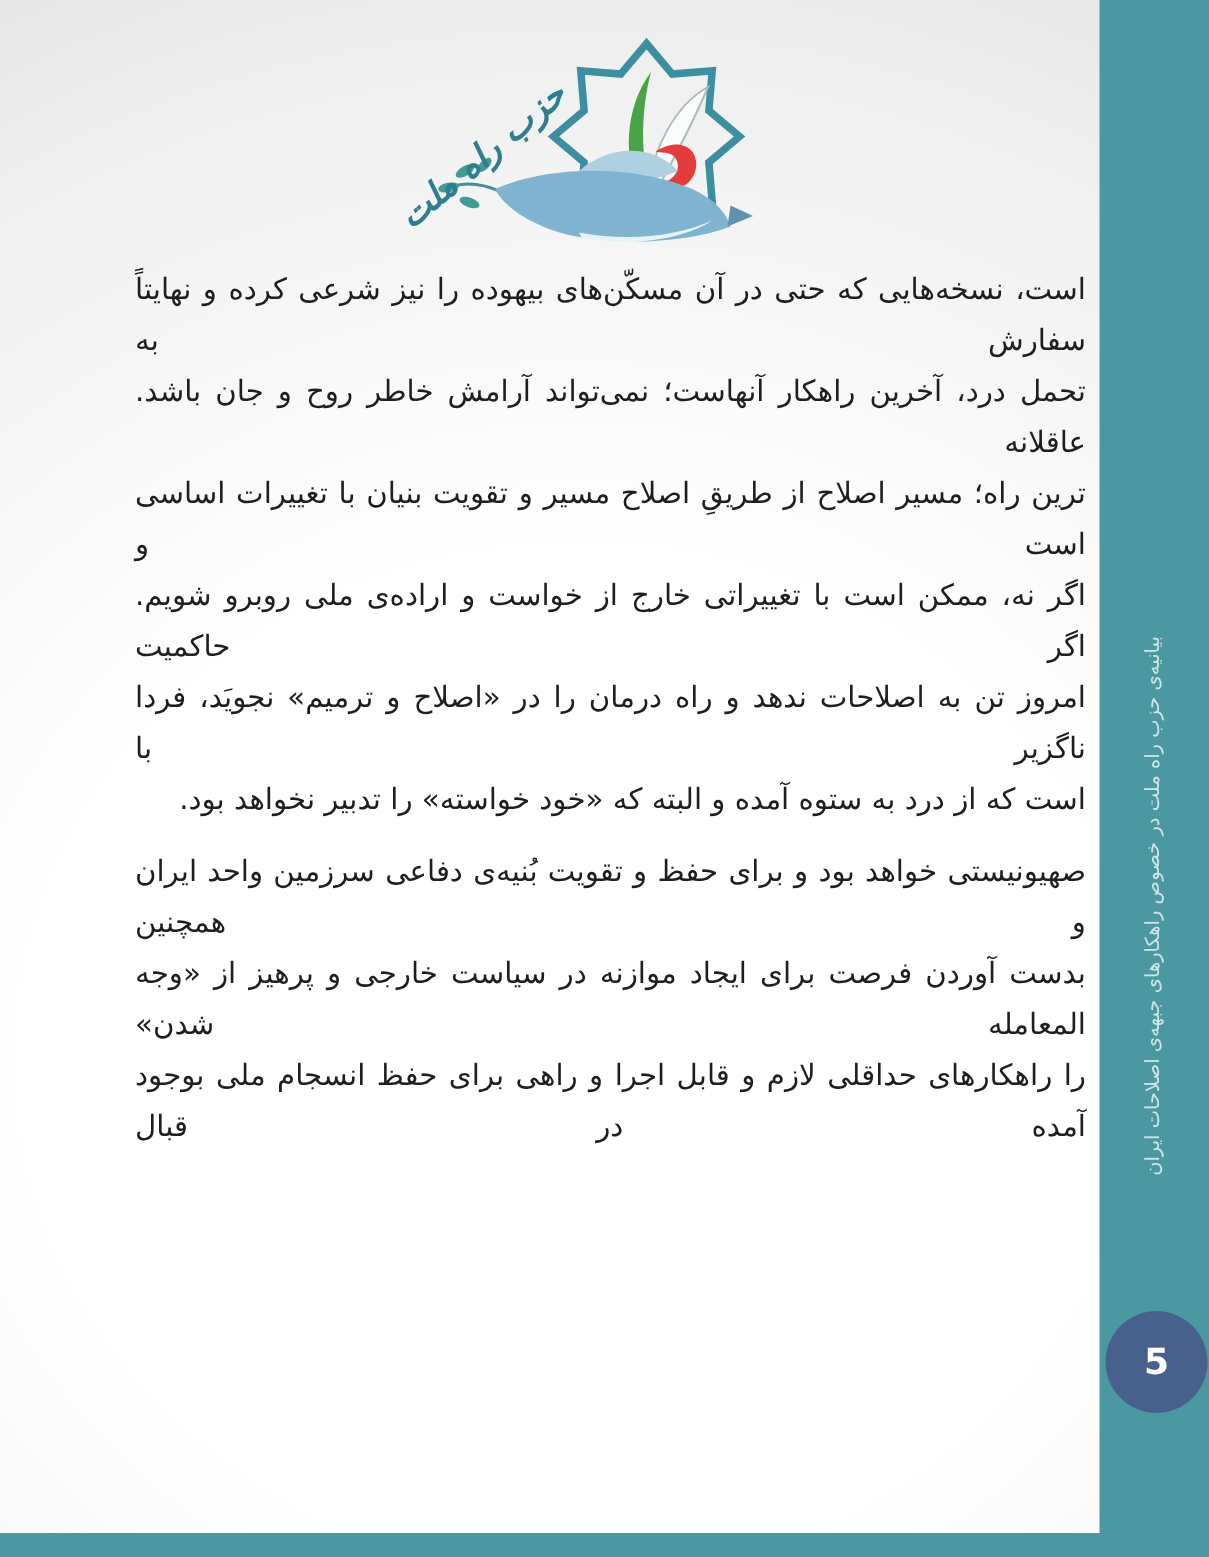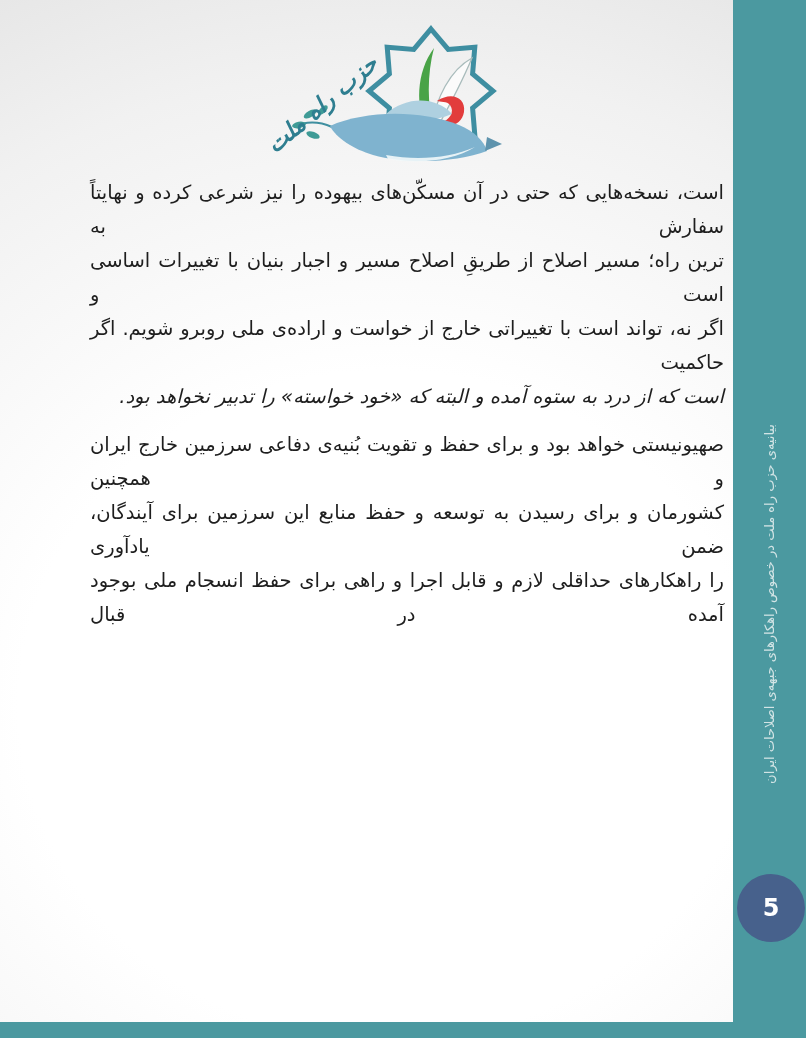--- a/index.html
+++ b/index.html
@@ -38,21 +38,21 @@
     transform:translate(-50%,-50%) rotate(-40deg);
     color:#2e7e90; font-size:23px; font-weight:bold; font-style:italic;
     white-space:nowrap; direction:rtl;
   }
   
   .content {
     position:absolute; top:176px; left:90px; right:82px;
     color:#1e1e1e; font-size:19.5px; line-height:34px;
   }
   .tline { text-align:justify; text-align-last:justify; }
-  .tlast { text-align:right; text-align-last:right;font-style:italic; }
+  .tlast { text-align:right; text-align-last:right; }
   .para2 { margin-top:14px; }
 </style>
 </head>
 <body>
 
 <div class="page">
 
   <div class="logo-wrap">
     <svg width="312" height="152" viewBox="0 0 312 152">
 
@@ -80,27 +80,29 @@
         <path d="M219,123 L234,130 L217,137 Z" fill="#5e93ad"></path>
         <path d="M118,141 C150,147 182,144 207,133 C187,146 150,151 120,145 Z" fill="#f2f8fa" opacity="0.9"></path>
       </g>
     </svg>
   </div>
   <div class="calligraphy">حزب راه ملت</div>
 
   <div class="content">
     <div>
       <div class="tline">است، نسخه‌هایی که حتی در آن مسکّن‌های بیهوده را نیز شرعی کرده و نهایتاً سفارش به</div>
-      <div class="tline">ترین راه؛  مسیر اصلاح  از طریقِ اصلاح مسیر و اجبار بنیان با تغییرات اساسی است و</div>
-      <div class="tline">اگر نه، تواند است با تغییراتی خارج از خواست و اراده‌ی ملی روبرو شویم.  اگر حاکمیت</div>
+      <div class="tline">تحمل درد، آخرین راهکار آنهاست؛ نمی‌تواند آرامش خاطر روح و جان باشد. عاقلانه</div>
+      <div class="tline">ترین راه؛  مسیر اصلاح  از طریقِ اصلاح مسیر و تقویت بنیان با تغییرات اساسی است و</div>
+      <div class="tline">اگر نه، ممکن است با تغییراتی خارج از خواست و اراده‌ی ملی روبرو شویم.  اگر حاکمیت</div>
+      <div class="tline">امروز تن  به اصلاحات ندهد و راه درمان را در «اصلاح و ترمیم» نجویَد، فردا ناگزیر با</div>
       <div class="tline tlast">است که از درد به ستوه آمده  و البته که «خود خواسته» را تدبیر نخواهد بود.</div>
     </div>
     <div class="para2">
-      <div class="tline">صهیونیستی خواهد بود و برای حفظ و تقویت بُنیه‌ی دفاعی سرزمین خارج ایران و همچنین</div>
-      <div class="tline">کشورمان و برای رسیدن به توسعه و حفظ منابع این سرزمین برای آیندگان،  ضمن یادآوری</div>
+      <div class="tline">صهیونیستی خواهد بود و برای حفظ و تقویت بُنیه‌ی دفاعی سرزمین واحد ایران و همچنین</div>
+      <div class="tline">بدست آوردن فرصت برای ایجاد موازنه در سیاست خارجی و پرهیز از «وجه المعامله شدن»</div>
       <div class="tline">را  راهکارهای حداقلی لازم و قابل اجرا و راهی برای حفظ انسجام ملی بوجود آمده در قبال</div>
 
     </div>
 
   </div>
 
   <div class="sidebar"></div>
   <div class="sidebar-title">بیانیه‌ی حزب راه ملت در خصوص راهکارهای جبهه‌ی اصلاحات ایران</div>
 
   <div class="page-badge">

